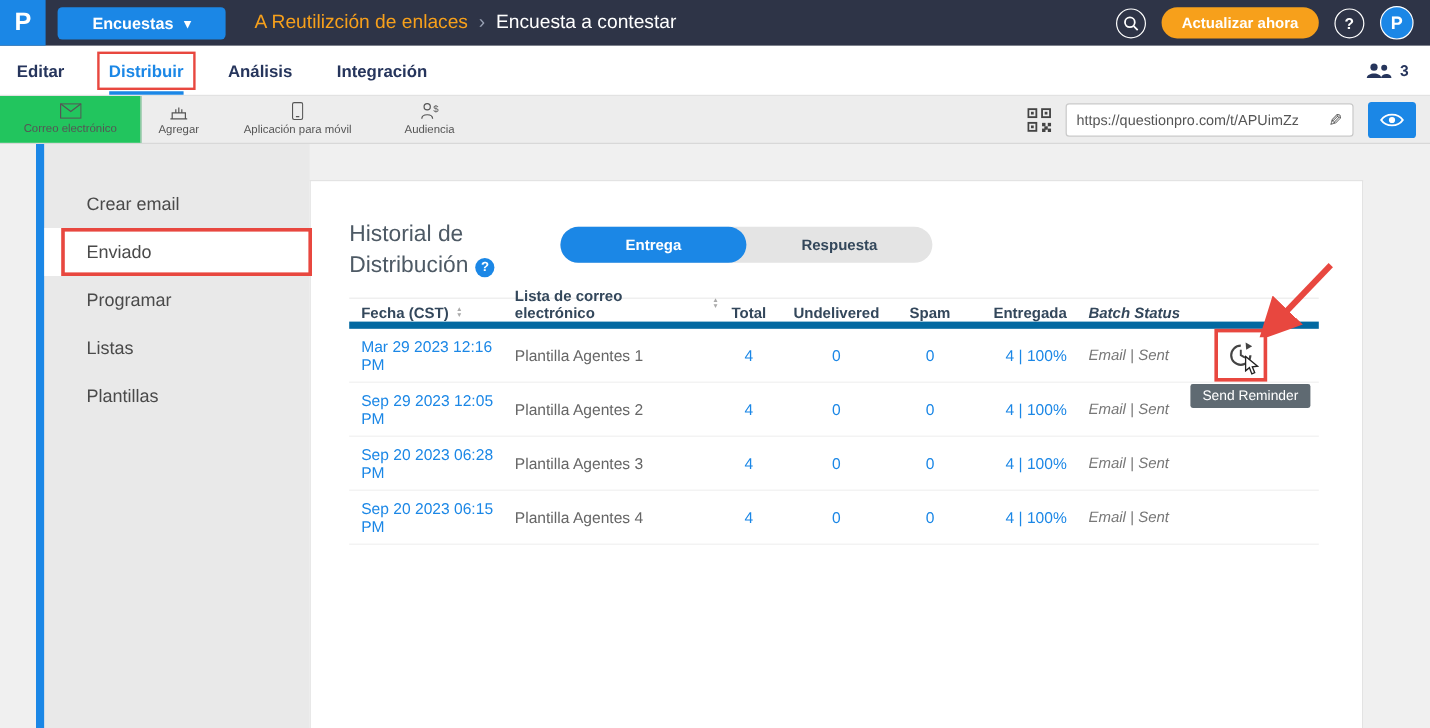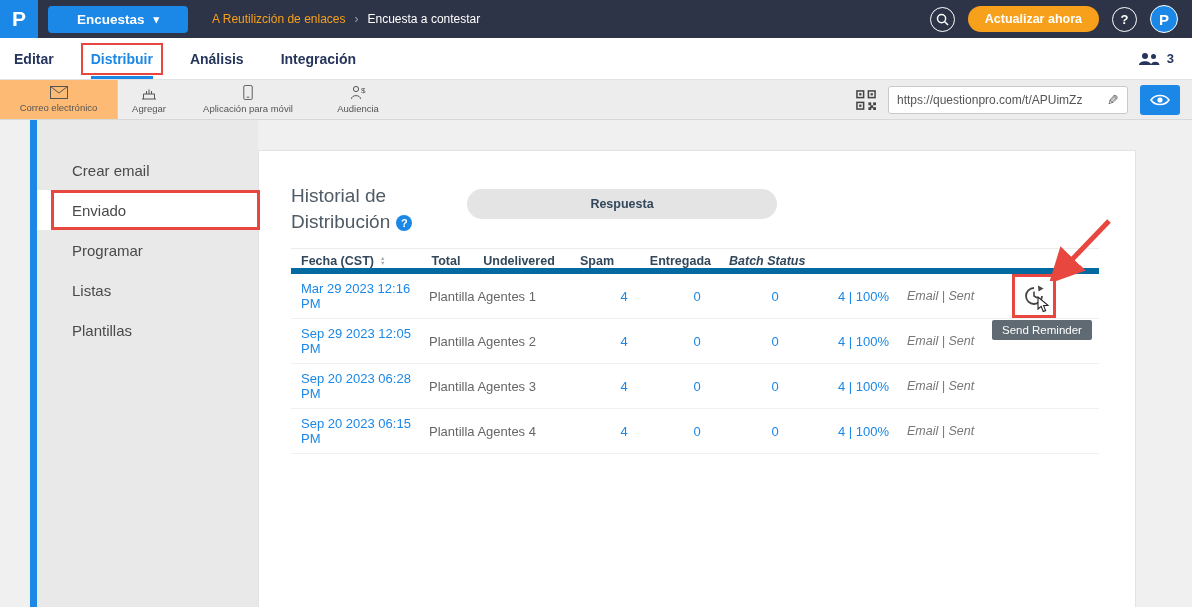--- a/index.html
+++ b/index.html
@@ -12,21 +12,21 @@
   }
   
   .topbar { position:absolute; top:0; left:0; width:1192px; height:38px;
     background:#2E3447; display:flex; align-items:center; z-index:10; }
   .logo-sq { width:38px; height:38px; background:#1B87E6; color:#fff;
     display:flex; align-items:center; justify-content:center;
     font-weight:bold; font-size:21px; cursor:pointer; }
   .product-btn { margin-left:10px; background:#1B87E6; color:#fff; height:27px;
     padding:0 29px; border-radius:4px; display:flex; align-items:center; gap:9px;
     font-size:13.5px; font-weight:bold; cursor:pointer; }
-  .breadcrumb { margin-left:24px; font-size:12px; display:flex; gap:9px; align-items:center; }
+  .breadcrumb { margin-left:24px; font-size:16px; display:flex; gap:9px; align-items:center; }
   .bc-parent { color:#F7A01B; cursor:pointer; }
   .bc-sep { color:#9aa3b5; }
   .bc-current { color:#fff; }
   .topbar-right { margin-left:auto; display:flex; align-items:center; gap:13px; padding-right:14px; }
   .icon-circle { width:25px; height:25px; border:1.5px solid #fff; border-radius:50%;
     display:flex; align-items:center; justify-content:center; color:#fff;
     font-size:13px; font-weight:bold; cursor:pointer; }
   .update-btn { background:#F7A01B; color:#fff; font-size:12.5px; font-weight:bold;
     height:26px; padding:0 17px; border-radius:13px; border:none;
     font-family:"Liberation Sans",sans-serif; cursor:pointer; }
@@ -40,21 +40,21 @@
   .nav-tab { height:100%; display:flex; align-items:center; margin-right:37px;
     font-size:14px; font-weight:bold; color:#26355C; cursor:pointer; position:relative; }
   .nav-tab.active { color:#1B87E6; box-shadow: inset 0 -3px 0 #1B87E6; }
   .nav-right { margin-left:auto; display:flex; align-items:center; gap:7px;
     padding-right:18px; color:#26355C; font-size:13px; font-weight:bold; cursor:pointer; }
   
   .toolbar { position:absolute; top:80px; left:0; width:1192px; height:40px;
     background:#EDEDED; border-bottom:1px solid #d8d8d8; display:flex; align-items:stretch; z-index:8; }
   .tb-item { display:flex; flex-direction:column; align-items:center; justify-content:center;
     gap:3px; font-size:9.5px; color:#555; cursor:pointer; }
-  .tb-item.sel { width:118px; border-right:1px solid #d0d0d0; background:#fdba74; }
+  .tb-item.sel { width:118px; border-right:1px solid #d0d0d0; background:#22c55e; }
   .tb-w2 { width:62px; } .tb-w3 { width:136px; } .tb-w4 { width:84px; }
   .tb-right { margin-left:auto; display:flex; align-items:center; gap:12px; padding-right:12px; }
   .qr-btn { cursor:pointer; display:flex; }
   .url-field { width:240px; height:28px; background:#fff; border:1px solid #c9c9c9;
     border-radius:3px; display:flex; align-items:center; justify-content:space-between;
     padding:0 8px; font-size:12px; color:#555; cursor:text; }
   .url-text { overflow:hidden; white-space:nowrap; }
   .pencil { color:#555; font-size:14px; cursor:pointer; transform:scaleX(-1); }
   .eye-btn { width:40px; height:30px; background:#1B87E6; border:none; border-radius:3px;
     display:flex; align-items:center; justify-content:center; cursor:pointer; }
@@ -251,28 +251,36 @@
     </div>
   </div>
 
   <div class="card">
     <div class="card-header">
       <div class="title-block">
         <span>Historial de</span><br>
         <span>Distribución</span><span class="help-badge">?</span>
       </div>
       <div class="toggle">
+        <div class="toggle-seg active">Entrega</div>
         <div class="toggle-seg">Respuesta</div>
       </div>
     </div>
 
     <div class="dist-table">
       <div class="t-header">
         <div class="c-date sortable">
           <span>Fecha (CST)</span>
+          <span class="sort-icon">
+              <span>▲</span>
+              <span>▼</span>
+            </span>
+        </div>
+        <div class="c-list sortable">
+          <span>Lista de correo electrónico</span>
           <span class="sort-icon">
               <span>▲</span>
               <span>▼</span>
             </span>
         </div>
         <div class="c-total">Total</div>
         <div class="c-undeliv">Undelivered</div>
         <div class="c-spam">Spam</div>
         <div class="c-entregada">Entregada</div>
         <div class="c-batch">Batch Status</div>

